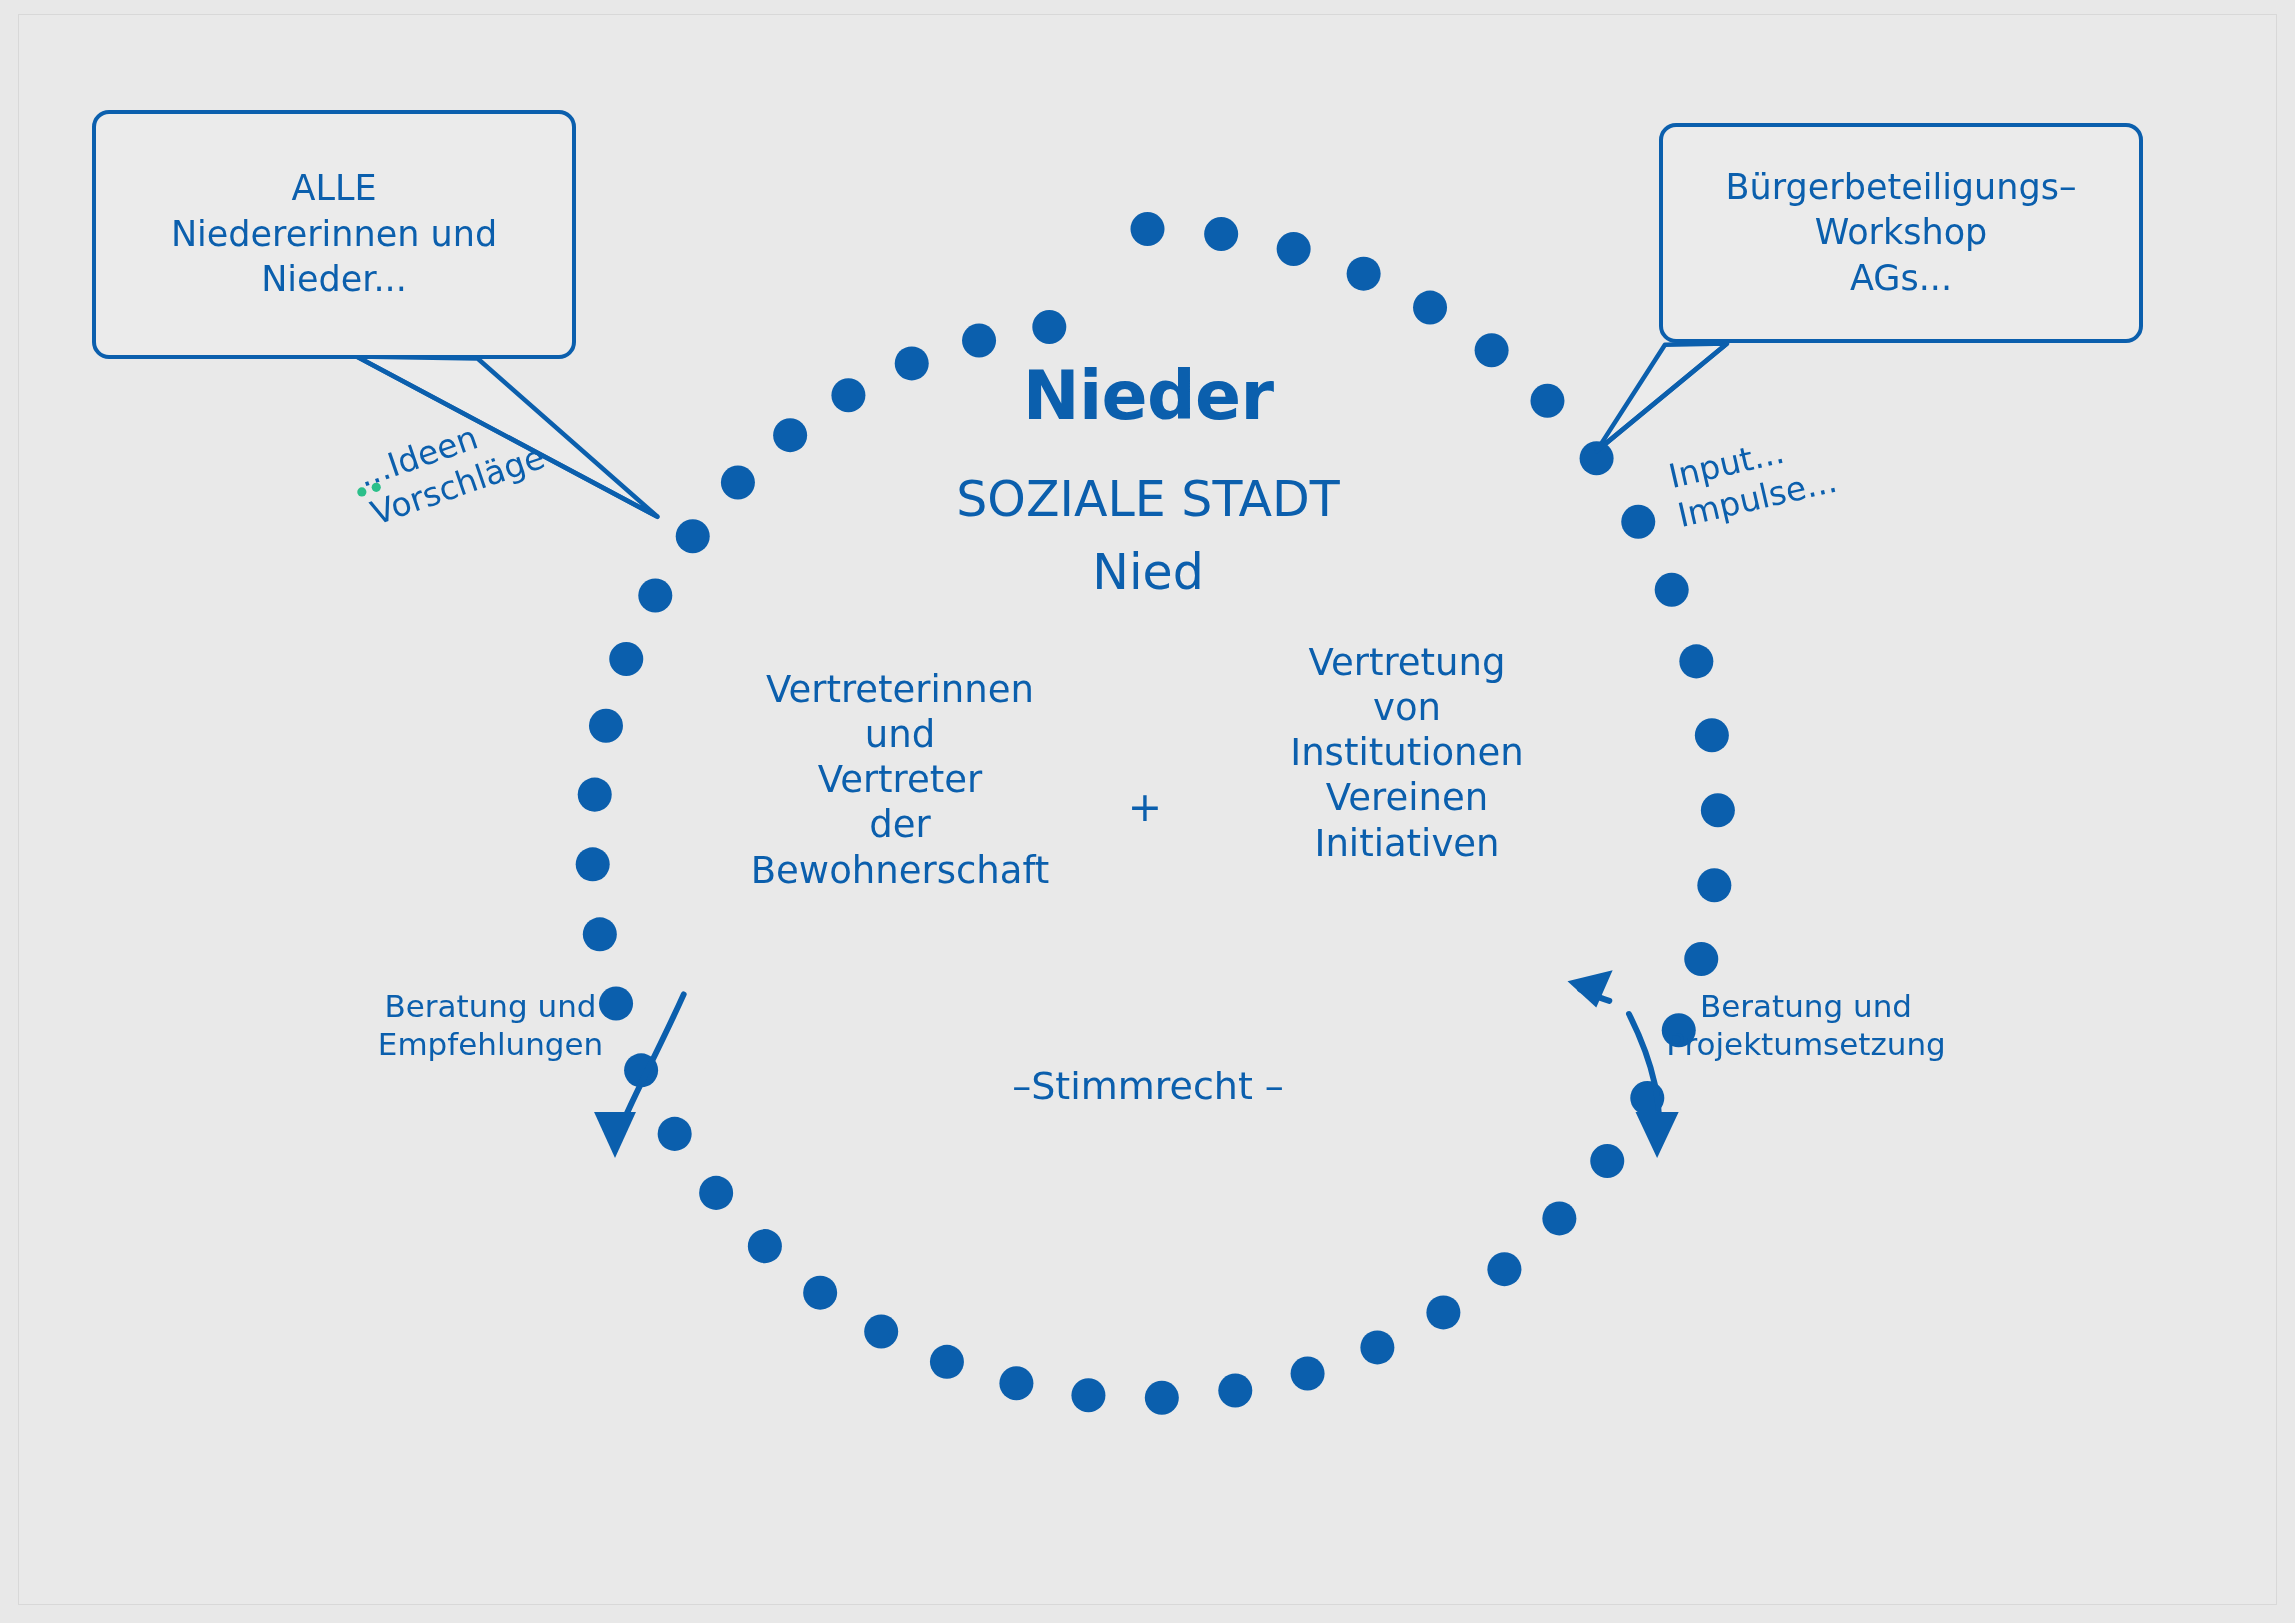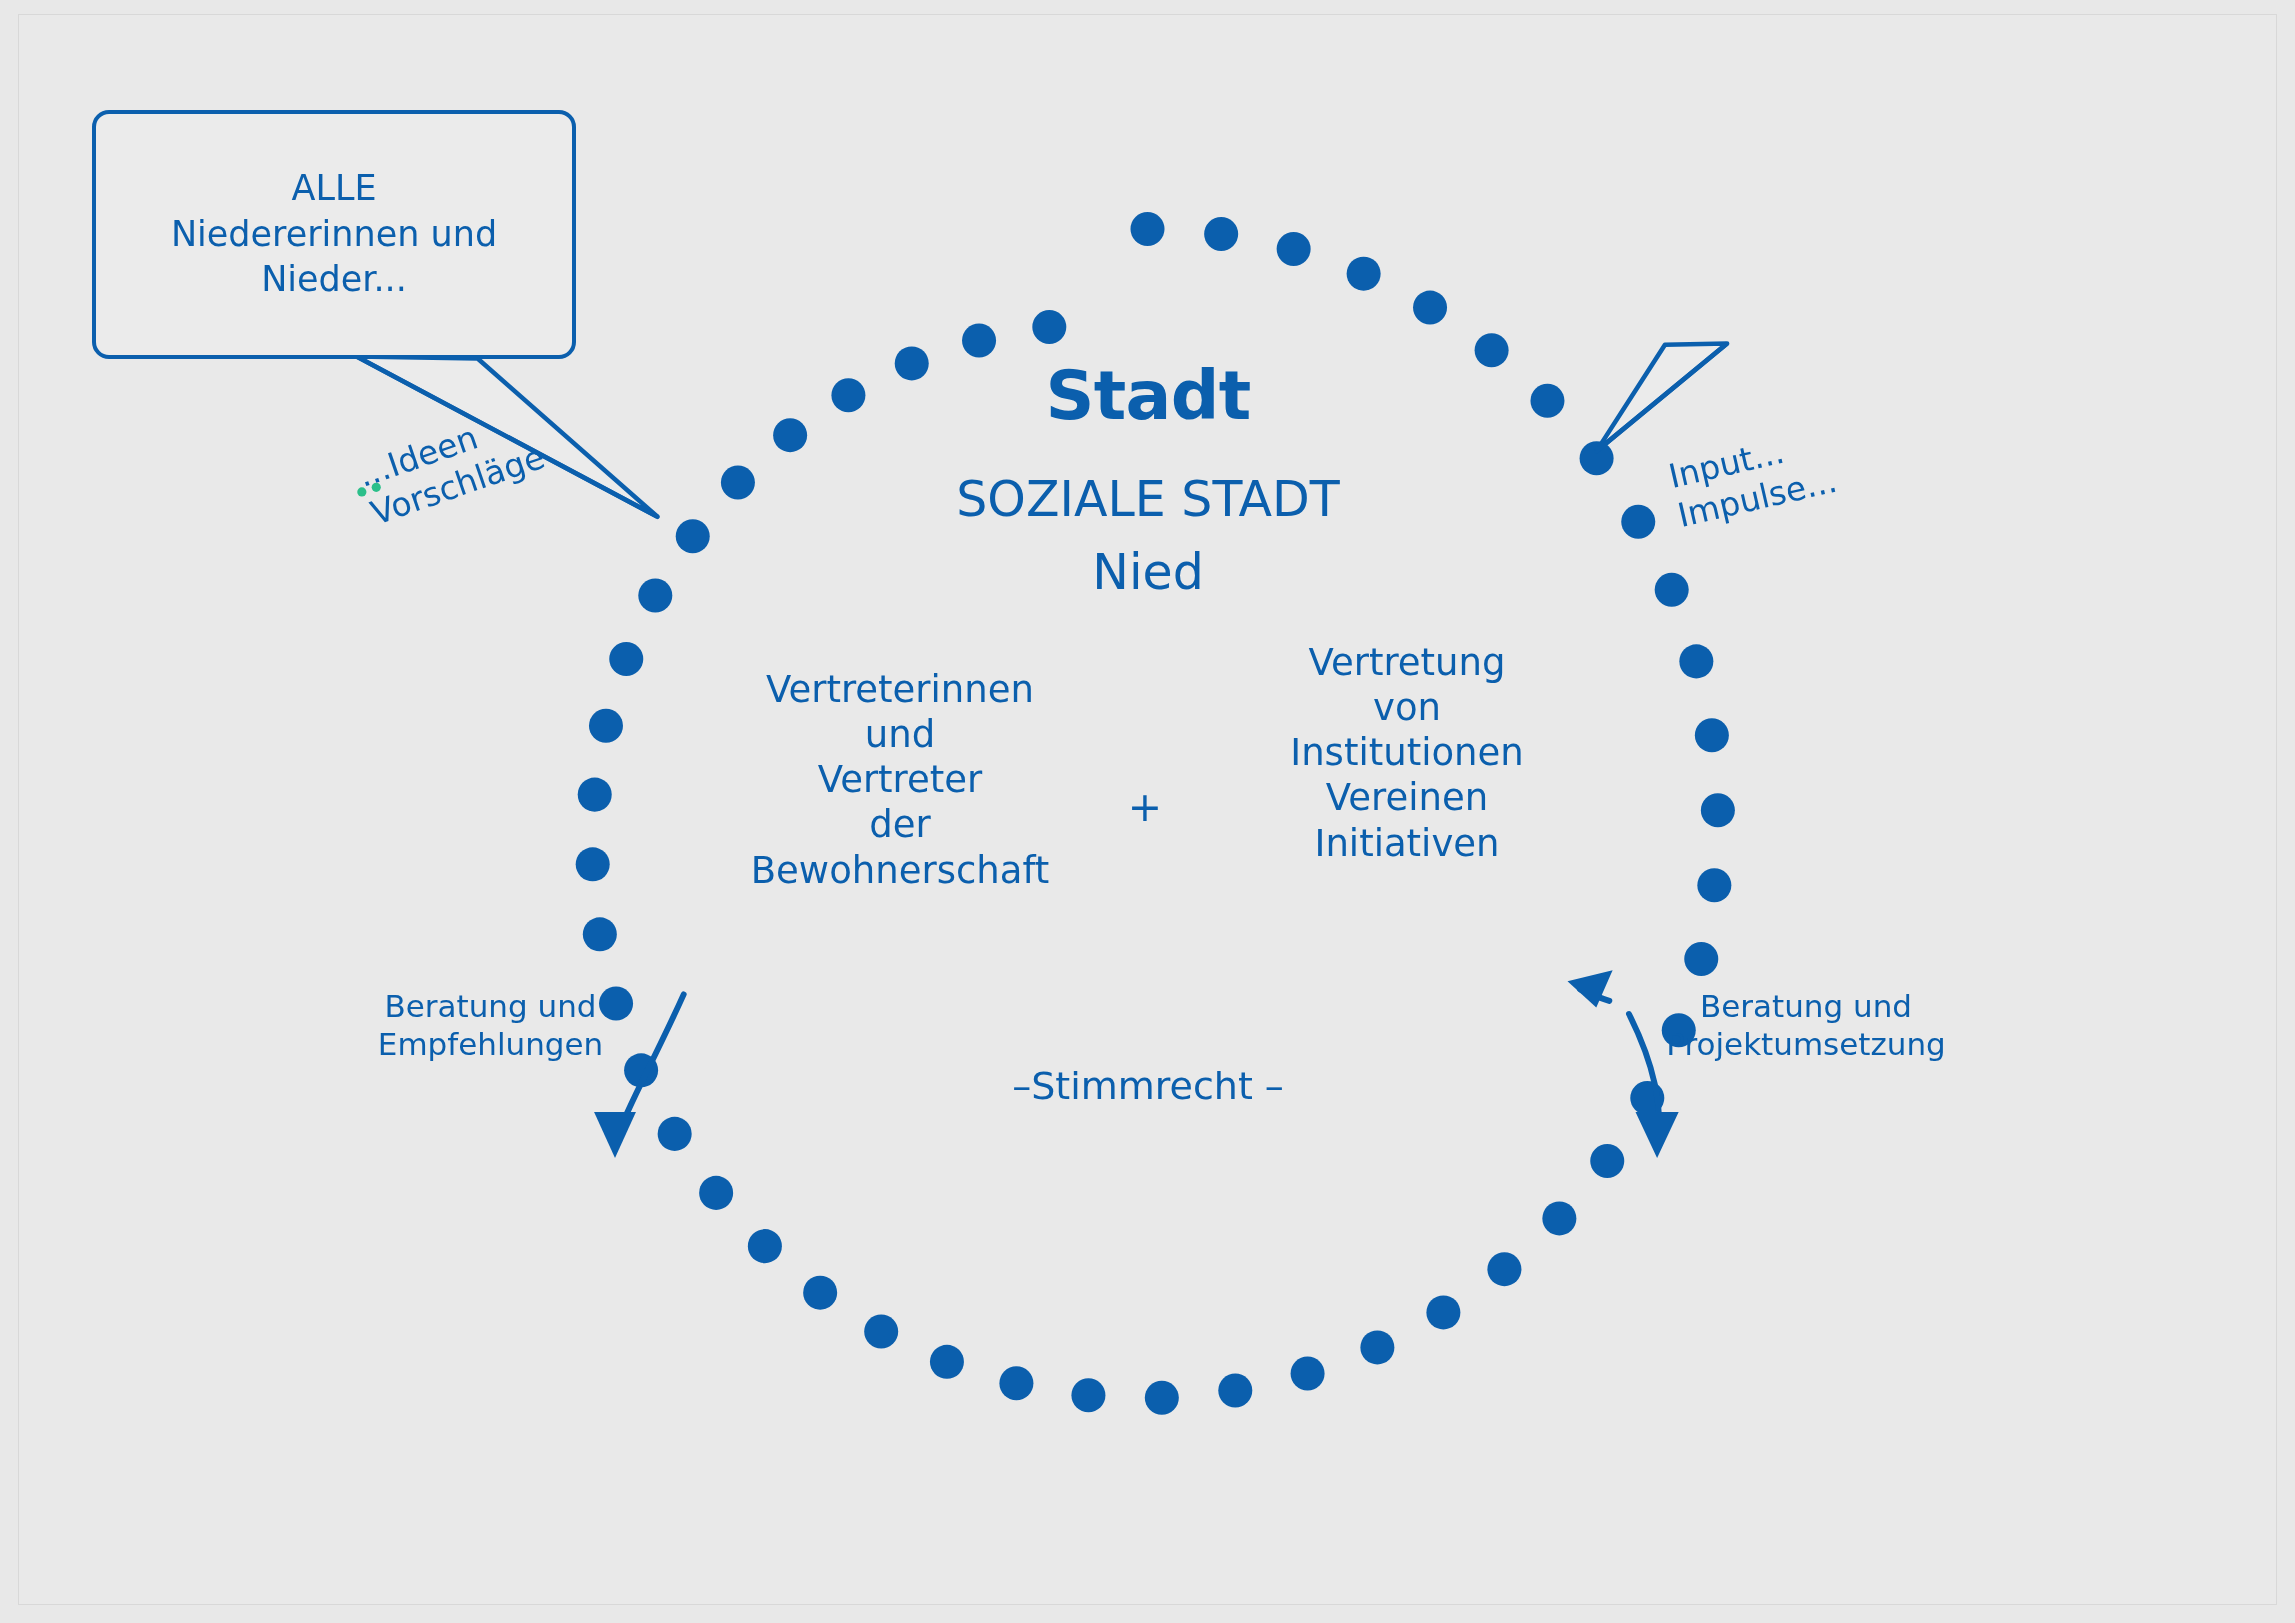--- a/index.html
+++ b/index.html
@@ -224,24 +224,29 @@
       <circle cx="575" cy="745" r="7" fill="#2bbf8a"></circle>
     </g>
   </svg>
 
   <div class="bubble" id="bubble-alle">
     <div class="btext">ALLE
 Niedererinnen und
 Nieder...</div>
   </div>
 
-
-
-
-  <div class="txt" id="title-beirat">Stadt</div>
+  <div class="bubble" id="bubble-workshop">
+    <div class="btext">Bürgerbeteiligungs–
+Workshop
+AGs...</div>
+  </div>
+
+
+
+  <div class="txt" id="title-beirat">Nieder</div>
   <div class="txt" id="title-soziale">SOZIALE STADT</div>
   <div class="txt" id="col-left">Vertreterinnen
 und
 Vertreter
 der
 Bewohnerschaft</div>
 
   <div class="txt" id="title-nied">Nied</div>
   <div class="txt" id="plus-sign">+</div>
   <div class="txt" id="col-right">Vertretung

